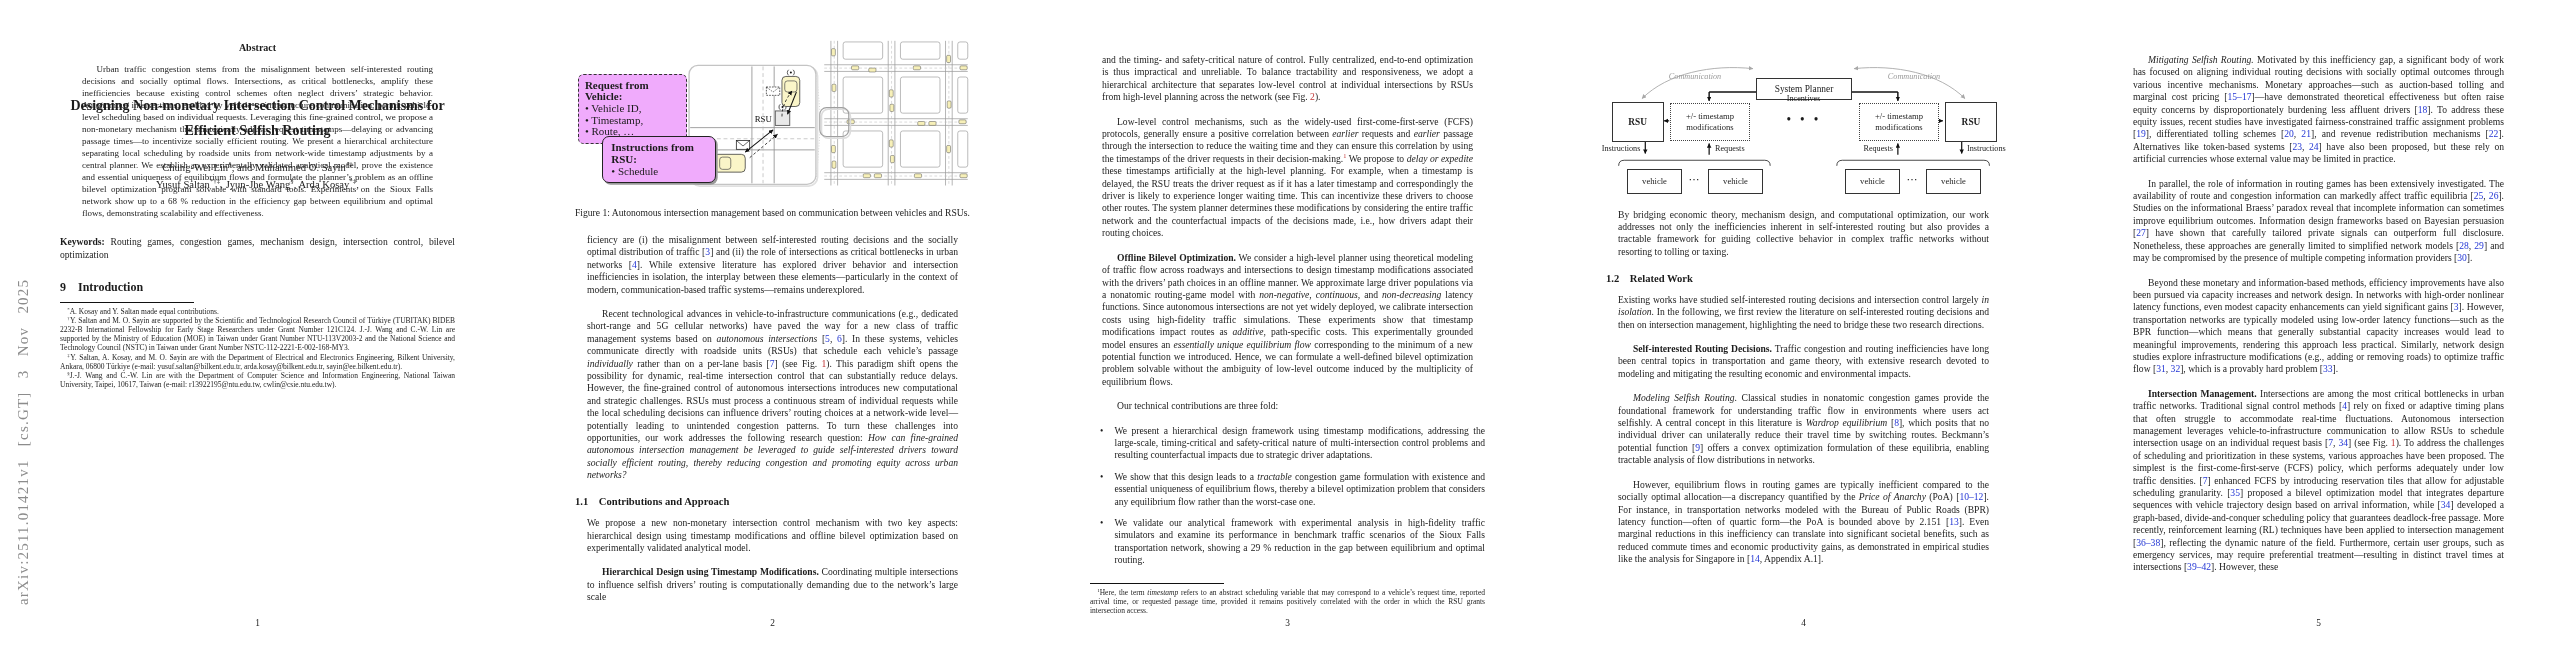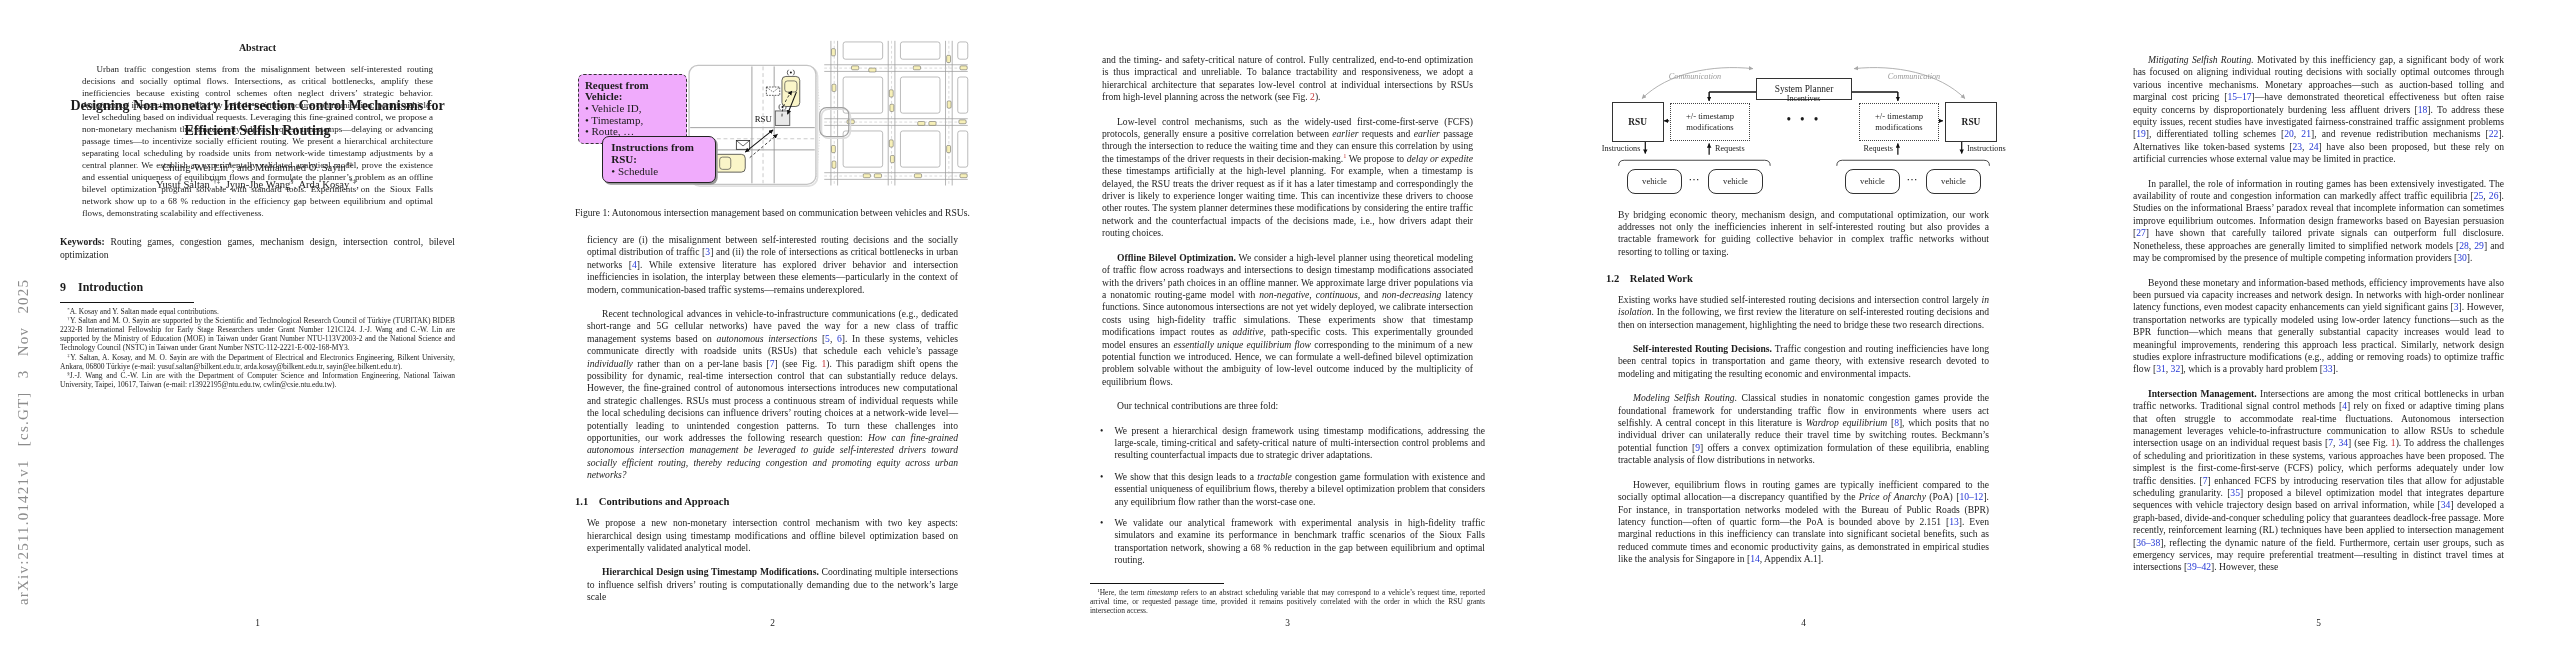--- a/index.html
+++ b/index.html
@@ -55,21 +55,21 @@
   .f2-rsu{top:40px;width:50px;height:38px;border:1px solid #333;font-weight:bold;font-size:9.4px;}
   .f2-rsu-l{left:5.6px;} .f2-rsu-r{left:339px;}
   .f2-lbl{position:absolute;font-size:8.2px;line-height:10px;}
   .f2-comm{color:#999;font-style:italic;text-align:center;width:72px;}
   .f2-comm-l{left:53px;top:10px;} .f2-comm-r{left:272px;top:10px;}
   .f2-incent{left:167px;top:32px;width:61px;text-align:center;}
   .f2-instr-l{left:-5.6px;top:82px;width:40px;text-align:right;}
   .f2-req-l{left:109px;top:82px;width:42px;}
   .f2-req-r{left:245px;top:82px;width:42px;text-align:right;}
   .f2-instr-r{left:361px;top:82px;width:44px;}
-  .f2-veh{top:107px;width:53px;height:23px;border:0.9px solid #333;border-radius:8px;font-size:8.6px;}
+  .f2-veh{top:107px;width:53px;height:23px;border:0.9px solid #333;border-radius:0;font-size:8.6px;}
   .f2-dots-top{position:absolute;left:170px;top:52px;width:56px;text-align:center;font-size:11.7px;font-weight:bold;letter-spacing:3.3px;}
   .f2-vdots{position:absolute;top:111px;width:28px;text-align:center;font-size:11px;}
   
   .blist{margin:11px 0 0;padding:0 0 0 24.5px;list-style:none;}
   .blist li{position:relative;text-align:justify;margin-top:9px;}
   .blist li::before{content:"\2022";position:absolute;left:-14.5px;}
 </style>
 </head>
 <body>
 
@@ -261,21 +261,21 @@
 
 <div class="page" id="pg3">
   <div class="body-col" style="top:42px;">
     <p class="par">and the timing- and safety-critical nature of control. Fully centralized, end-to-end optimization is thus impractical and unreliable. To balance tractability and responsiveness, we adopt a hierarchical architecture that separates low-level control at individual intersections by RSUs from high-level planning across the network (see Fig. <span class="rr">2</span>).</p>
     <p class="par ind">Low-level control mechanisms, such as the widely-used first-come-first-serve (FCFS) protocols, generally ensure a positive correlation between <span class="ri">earlier</span> requests and <span class="ri">earlier</span> passage through the intersection to reduce the waiting time and they can ensure this correlation by using the timestamps of the driver requests in their decision-making.<span class="rrs">1</span> We propose to <span class="ri">delay or expedite</span> these timestamps artificially at the high-level planning. For example, when a timestamp is delayed, the RSU treats the driver request as if it has a later timestamp and correspondingly the driver is likely to experience longer waiting time. This can incentivize these drivers to choose other routes. The system planner determines these modifications by considering the entire traffic network and the counterfactual impacts of the decisions made, i.e., how drivers adapt their routing choices.</p>
     <p class="par ind"><span class="rb">Offline Bilevel Optimization.</span> We consider a high-level planner using theoretical modeling of traffic flow across roadways and intersections to design timestamp modifications associated with the drivers’ path choices in an offline manner. We approximate large driver populations via a nonatomic routing-game model with <span class="ri">non-negative</span>, <span class="ri">continuous</span>, and <span class="ri">non-decreasing</span> latency functions. Since autonomous intersections are not yet widely deployed, we calibrate intersection costs using high-fidelity traffic simulations. These experiments show that timestamp modifications impact routes as <span class="ri">additive</span>, path-specific costs. This experimentally grounded model ensures an <span class="ri">essentially unique equilibrium flow</span> corresponding to the minimum of a new potential function we introduced. Hence, we can formulate a well-defined bilevel optimization problem solvable without the ambiguity of low-level outcome induced by the multiplicity of equilibrium flows.</p>
     <p class="par ind">Our technical contributions are three fold:</p>
     <ul class="blist">
       <li>We present a hierarchical design framework using timestamp modifications, addressing the large-scale, timing-critical and safety-critical nature of multi-intersection control problems and resulting counterfactual impacts due to strategic driver adaptations.</li>
       <li>We show that this design leads to a <span class="ri">tractable</span> congestion game formulation with existence and essential uniqueness of equilibrium flows, thereby a bilevel optimization problem that considers any equilibrium flow rather than the worst-case one.</li>
-      <li>We validate our analytical framework with experimental analysis in high-fidelity traffic simulators and examine its performance in benchmark traffic scenarios of the Sioux Falls transportation network, showing a 68 % reduction in the gap between equilibrium and optimal routing.</li>
+      <li>We validate our analytical framework with experimental analysis in high-fidelity traffic simulators and examine its performance in benchmark traffic scenarios of the Sioux Falls transportation network, showing a 29 % reduction in the gap between equilibrium and optimal routing.</li>
     </ul>
     <hr class="fnrule" style="margin-top:16.7px;">
     <div class="fns">
       <p><span class="rs">1</span>Here, the term <span class="ri">timestamp</span> refers to an abstract scheduling variable that may correspond to a vehicle’s request time, reported arrival time, or requested passage time, provided it remains positively correlated with the order in which the RSU grants intersection access.</p>
     </div>
   </div>
   <div class="p-num">3</div>
 </div>
 
 <div class="page" id="pg4">

